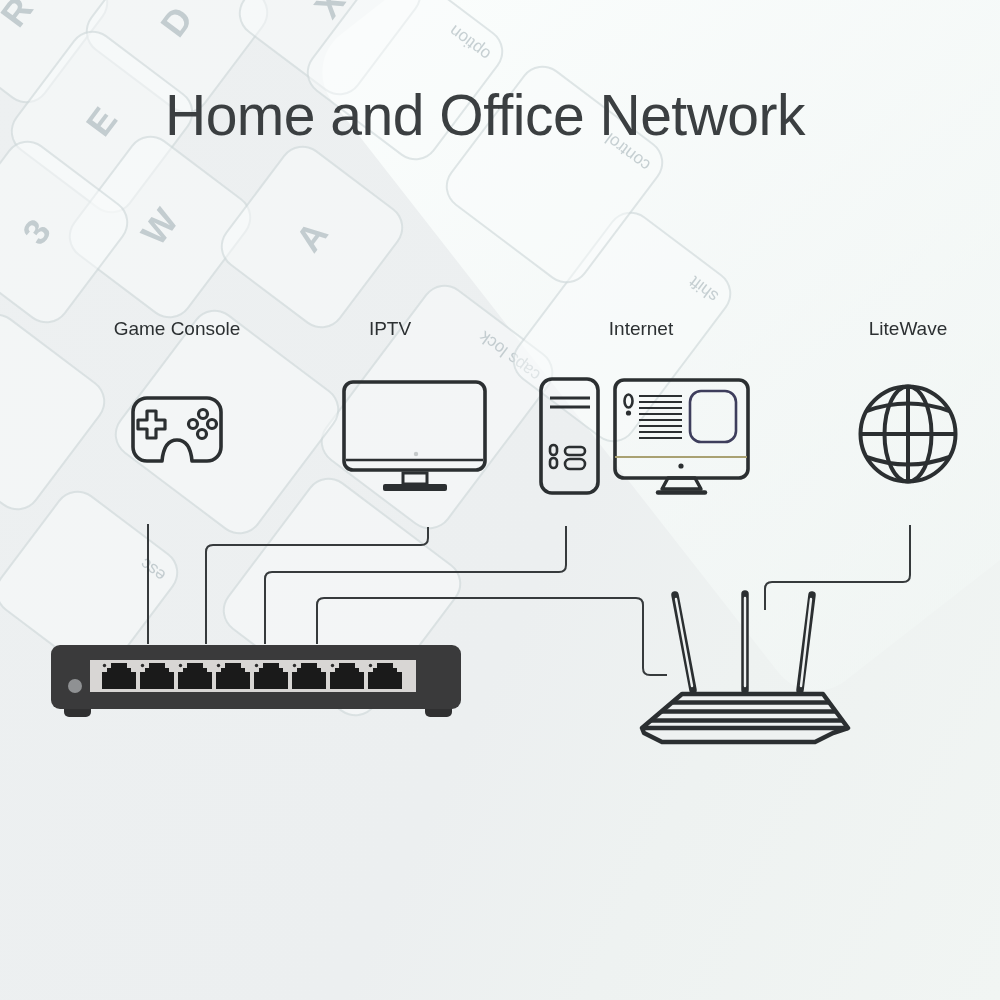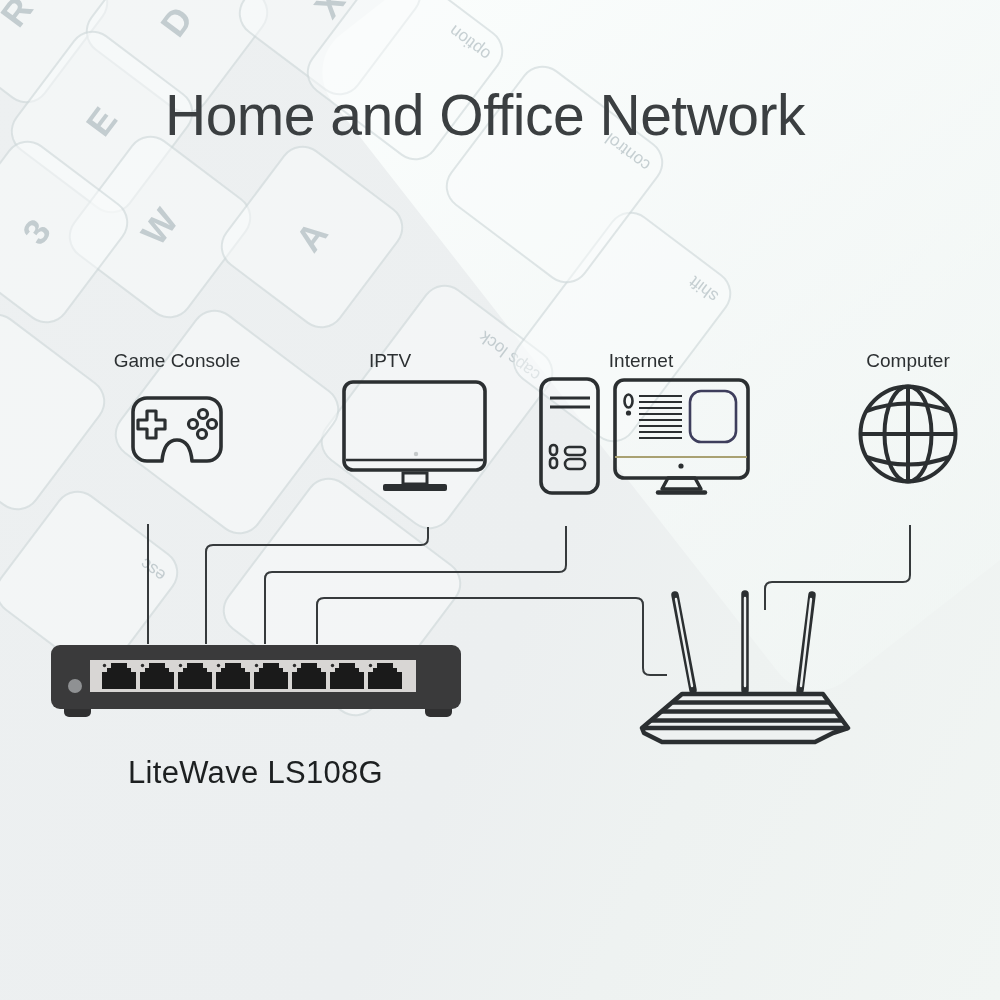--- a/index.html
+++ b/index.html
@@ -14,21 +14,21 @@
   .klab{color:rgba(148,163,170,.5);font-size:36px;font-weight:bold;}
   .klab-sm{position:absolute;right:10px;bottom:12px;color:rgba(148,163,170,.5);
     font-size:17px;writing-mode:vertical-rl;transform:rotate(180deg);}
   .wedge{position:absolute;top:-300px;right:-360px;width:900px;height:820px;
     transform:rotate(-38deg);border-radius:48px;
     background:linear-gradient(180deg,rgba(251,254,253,.95),rgba(243,248,246,.55));z-index:0;}
   
   .title{position:absolute;top:82px;left:0;width:970px;text-align:center;
     font-size:57px;font-weight:300;letter-spacing:-.5px;color:#3b3f41;z-index:3;}
   .dev-label{position:absolute;top:318px;transform:translateX(-50%);
-    font-size:19px;color:#2c3032;z-index:3;white-space:nowrap;margin-top:32px;}
+    font-size:19px;color:#2c3032;z-index:3;white-space:nowrap;}
   .switch-label{position:absolute;left:128px;top:755px;font-size:31px;
     font-weight:500;letter-spacing:.3px;color:#1d2021;z-index:3;}
   
   .lines,.icon{position:absolute;z-index:2;}
   .icon{z-index:3;}
   
   .sw-body{position:absolute;left:51px;top:645px;width:410px;height:64px;
     background:#3a3a3b;border-radius:9px;z-index:3;}
   .sw-foot{position:absolute;width:27px;height:9px;background:#303031;
     border-radius:0 0 5px 5px;top:708px;z-index:2;}
@@ -83,21 +83,21 @@
     <div class="key" style="left:140px;top:335px;width:170px;height:170px"></div>
     <div class="key" style="left:-70px;top:335px;width:150px;height:150px"></div>
     <div class="key" style="left:250px;top:505px;width:180px;height:180px"></div>
   </div>
 
   <div class="title">Home and Office Network</div>
 
   <div class="dev-label" style="left:177px">Game Console</div>
   <div class="dev-label" style="left:390px">IPTV</div>
   <div class="dev-label" style="left:641px">Internet</div>
-  <div class="dev-label" style="left:908px">Computer</div>
+  <div class="dev-label" style="left:908px">LiteWave</div>
 
   <svg class="lines" style="left:0;top:0" width="1000" height="1000" viewBox="0 0 1000 1000">
     <g fill="none" stroke="#363a3c" stroke-width="2">
       <path d="M148,524 V644"></path>
       <path d="M428,527 V538 Q428,545 421,545 H213 Q206,545 206,552 V644"></path>
       <path d="M566,526 V565 Q566,572 559,572 H272 Q265,572 265,579 V644"></path>
       <path d="M317,644 V605 Q317,598 324,598 H636 Q643,598 643,605 V668 Q643,675 650,675 H667"></path>
       <path d="M910,525 V575 Q910,582 903,582 H772 Q765,582 765,589 V610"></path>
     </g>
   </svg>
@@ -184,21 +184,20 @@
           <circle cx="166.5" cy="5.5" r="1.7" fill="#2b2b2b"></circle>
           <path d="M0,26 L0,9 L5,9 L5,5 L9,5 L9,0 L25,0 L25,5 L29,5 L29,9 L34,9 L34,26 Z" transform="translate(202,3)" fill="#1a1a1a"></path>
           <circle cx="204.5" cy="5.5" r="1.7" fill="#2b2b2b"></circle>
           <path d="M0,26 L0,9 L5,9 L5,5 L9,5 L9,0 L25,0 L25,5 L29,5 L29,9 L34,9 L34,26 Z" transform="translate(240,3)" fill="#1a1a1a"></path>
           <circle cx="242.5" cy="5.5" r="1.7" fill="#2b2b2b"></circle>
           <path d="M0,26 L0,9 L5,9 L5,5 L9,5 L9,0 L25,0 L25,5 L29,5 L29,9 L34,9 L34,26 Z" transform="translate(278,3)" fill="#1a1a1a"></path>
           <circle cx="280.5" cy="5.5" r="1.7" fill="#2b2b2b"></circle>
         </g>
     </svg>
   </div>
-  <div class="switch-label">LiteWave LS108G</div>
 
   <svg class="icon" style="left:628px;top:586px" width="232" height="172" viewBox="0 0 232 172">
     <g>
       <line x1="47" y1="9" x2="65" y2="104" stroke="#2b2f31" stroke-width="7.5" stroke-linecap="round"></line>
       <line x1="48" y1="13" x2="64" y2="100" stroke="#eef1f1" stroke-width="2.4" stroke-linecap="round"></line>
       <line x1="117" y1="8" x2="117" y2="104" stroke="#2b2f31" stroke-width="7.5" stroke-linecap="round"></line>
       <line x1="117" y1="12" x2="117" y2="100" stroke="#eef1f1" stroke-width="2.4" stroke-linecap="round"></line>
       <line x1="184" y1="9" x2="172" y2="104" stroke="#2b2f31" stroke-width="7.5" stroke-linecap="round"></line>
       <line x1="183" y1="13" x2="173" y2="100" stroke="#eef1f1" stroke-width="2.4" stroke-linecap="round"></line>
     </g>

